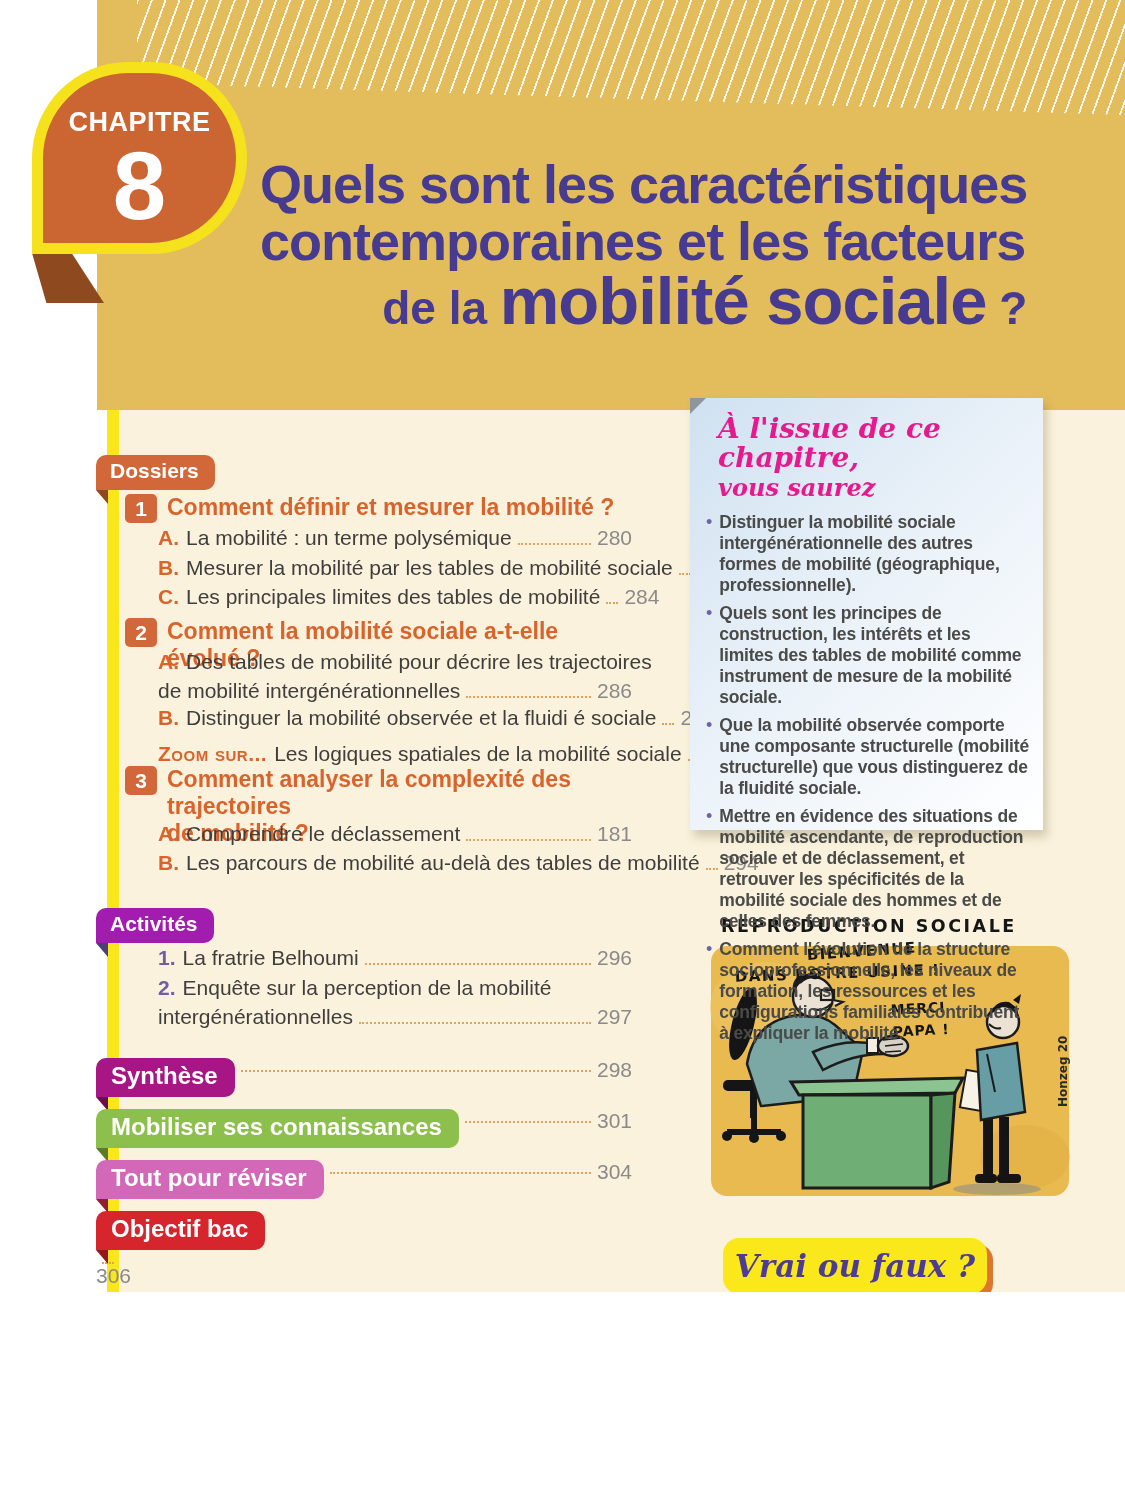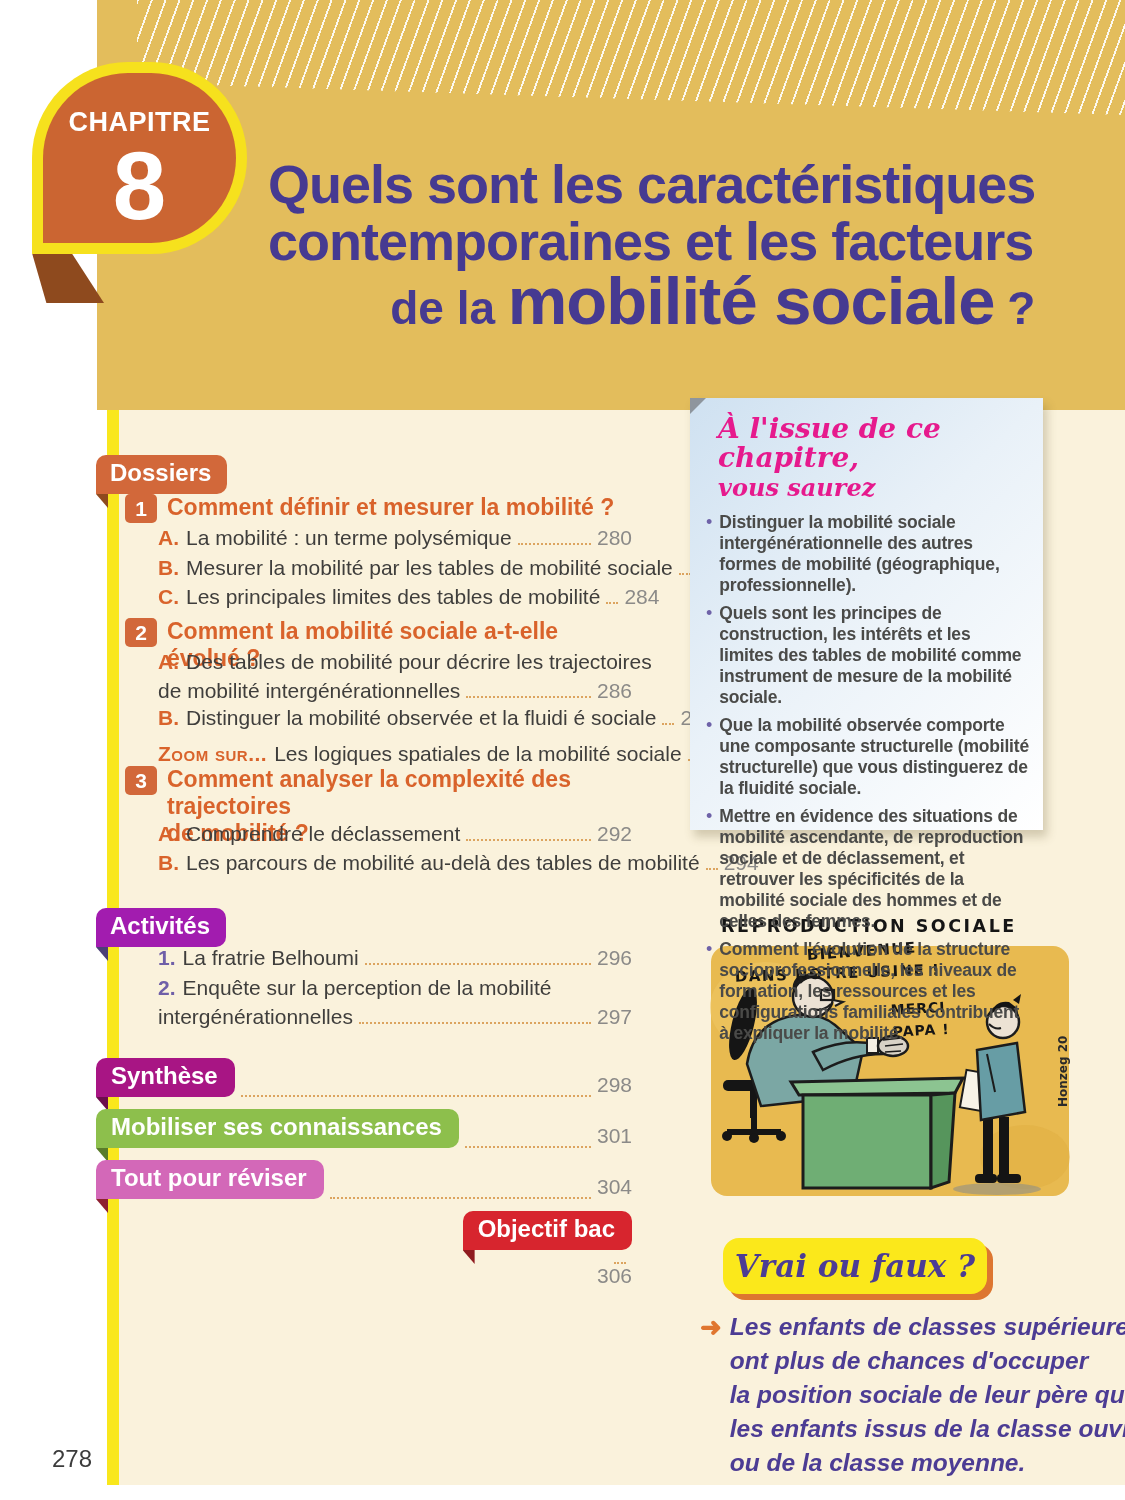--- a/index.html
+++ b/index.html
@@ -1,67 +1,67 @@
 <!DOCTYPE html>
 <html><head>
 <meta charset="utf-8">
 <style>
   html,body{margin:0;padding:0;background:#ffffff;}
-  .page{position:relative;width:1125px;height:1485px;background:#ffffff;overflow:hidden;
+  .page{position:relative;width:1125px;height:1292px;background:#ffffff;overflow:hidden;
         font-family:"Liberation Sans",sans-serif;}
 
   
   .header{position:absolute;left:97px;top:0;width:1028px;height:410px;background:#e3bd5c;}
   .hatch{position:absolute;left:40px;right:0;top:0;height:115px;
          background:repeating-linear-gradient(110deg,rgba(255,255,255,.9) 0 1.8px,rgba(255,255,255,0) 1.8px 13px);
          clip-path:polygon(0 0,100% 0,100% 100%,0 72%);}
   .chapter-badge{position:absolute;left:32px;top:62px;width:215px;height:192px;
          background:#f6e11d;border-radius:120px 120px 120px 0;}
   .chapter-badge .inner{position:absolute;left:11px;top:11px;right:11px;bottom:11px;
          background:#cb6532;border-radius:110px 110px 110px 0;text-align:center;color:#fff;}
   .chapter-label{margin-top:34px;font-size:27px;font-weight:bold;letter-spacing:.5px;}
   .chapter-number{font-size:96px;font-weight:800;line-height:.95;margin-top:2px;}
   .chapter-tail{position:absolute;left:32px;top:253px;width:72px;height:50px;background:#8e4a1e;
          clip-path:polygon(0 0,55% 0,100% 100%,20% 100%);}
-  .title{position:absolute;left:268px;top:156px;color:#463a91;line-height:57px;white-space:nowrap;}
+  .title{position:absolute;left:260px;top:156px;color:#463a91;line-height:57px;white-space:nowrap;}
   .title .t1,.title .t2{font-size:54px;font-weight:800;letter-spacing:-1px;display:block;}
   .title .t3{display:block;margin-top:2px;text-align:right;}
   .t3 .de-la{font-size:46px;font-weight:600;}
   .t3 .emph{font-size:67px;font-weight:900;letter-spacing:-1px;}
   .t3 .qmark{font-size:46px;font-weight:700;}
 
   
   .content-bg{position:absolute;left:119px;top:410px;width:1006px;height:1090px;background:#faf2dc;}
   .side-stripe{position:absolute;left:107px;top:410px;width:12px;height:1090px;background:#f9e71c;}
   .bottom-bar{position:absolute;left:400px;top:1492px;width:360px;height:8px;background:#f9e71c;border-radius:4px 4px 0 0;}
   .folio{position:absolute;left:52px;top:1445px;font-size:24px;color:#3c3c3c;}
 
   
-  .ribbon{position:absolute;color:#fff;font-size:24px;font-weight:bold;
+  .ribbon{position:absolute;color:#fff;font-size:21px;font-weight:bold;
           padding:4px 16px 7px 14px;border-radius:10px 10px 10px 0;z-index:3;white-space:nowrap;}
   .ribbon .fold{position:absolute;left:0;top:100%;width:12px;height:14px;
           clip-path:polygon(0 0,100% 0,100% 100%);}
   .rb-dossiers{background:#d2683a;} .rb-dossiers .fold{background:#8e4a1e;}
   .rb-activites{background:#a21caf;} .rb-activites .fold{background:#4c3f77;}
 
   
   .sec-head{position:absolute;display:flex;align-items:flex-start;z-index:2;}
   .sec-num{flex:0 0 auto;width:32px;height:29px;background:#d2683a;color:#fff;border-radius:5px;
            font-size:21px;font-weight:bold;text-align:center;line-height:29px;margin-right:10px;}
   .sec-title{font-size:23px;font-weight:bold;color:#d9632b;line-height:27px;}
   .toc-row{position:absolute;display:flex;align-items:baseline;z-index:2;}
   .it-label{font-weight:bold;color:#d9632b;font-size:21px;margin-right:7px;white-space:nowrap;}
   .it-label.purple{color:#6f5fa8;}
   .it-label.smallcaps{font-variant:small-caps;letter-spacing:.5px;}
   .it-text{font-size:21px;color:#3f3e3c;white-space:nowrap;}
   .leader{flex:1 1 auto;margin:0 6px;height:.72em;border-bottom:2px dotted #dca45f;min-width:12px;}
   .pagenum{font-size:21px;color:#8b8a88;white-space:nowrap;}
 
   
-  .foot-row{position:absolute;left:96px;width:536px;display:flex;align-items:flex-end;z-index:3;}
+  .foot-row{position:absolute;left:96px;width:536px;display:flex;align-items:flex-start;z-index:3;}
   .foot-badge{position:relative;color:#fff;font-size:24px;font-weight:bold;
               padding:4px 17px 7px 15px;border-radius:10px 10px 10px 0;white-space:nowrap;}
   .foot-badge .fold{position:absolute;left:0;top:100%;width:12px;height:14px;clip-path:polygon(0 0,100% 0,100% 100%);}
   .fb-synthese{background:#a81584;} .fb-synthese .fold{background:#6d0e4c;}
   .fb-mobiliser{background:#8dbf4c;} .fb-mobiliser .fold{background:#5a7c2a;}
   .fb-reviser{background:#d368b8;} .fb-reviser .fold{background:#8e2031;}
   .fb-bac{background:#d7252e;} .fb-bac .fold{background:#8f1b1f;}
 
   
   .note{position:absolute;left:690px;top:398px;width:353px;height:432px;z-index:4;
@@ -176,21 +176,21 @@
     <span class="sec-num">3</span>
     <span class="sec-title">
       <span>Comment analyser la complexité des trajectoires</span><br>
       <span>de mobilité ?</span>
     </span>
   </div>
   <div class="toc-row" style="left:158px;top:822px;width:474px;">
     <span class="it-label">A.</span>
     <span class="it-text">Comprendre le déclassement</span>
     <span class="leader"></span>
-    <span class="pagenum">292</span>
+    <span class="pagenum">181</span>
   </div>
   <div class="toc-row" style="left:158px;top:851px;width:474px;">
     <span class="it-label">B.</span>
     <span class="it-text">Les parcours de mobilité au-delà des tables de mobilité</span>
     <span class="leader"></span>
     <span class="pagenum">294</span>
   </div>
 
   <div class="ribbon rb-activites" style="left:96px;top:908px;">
     <span>Activités</span>

